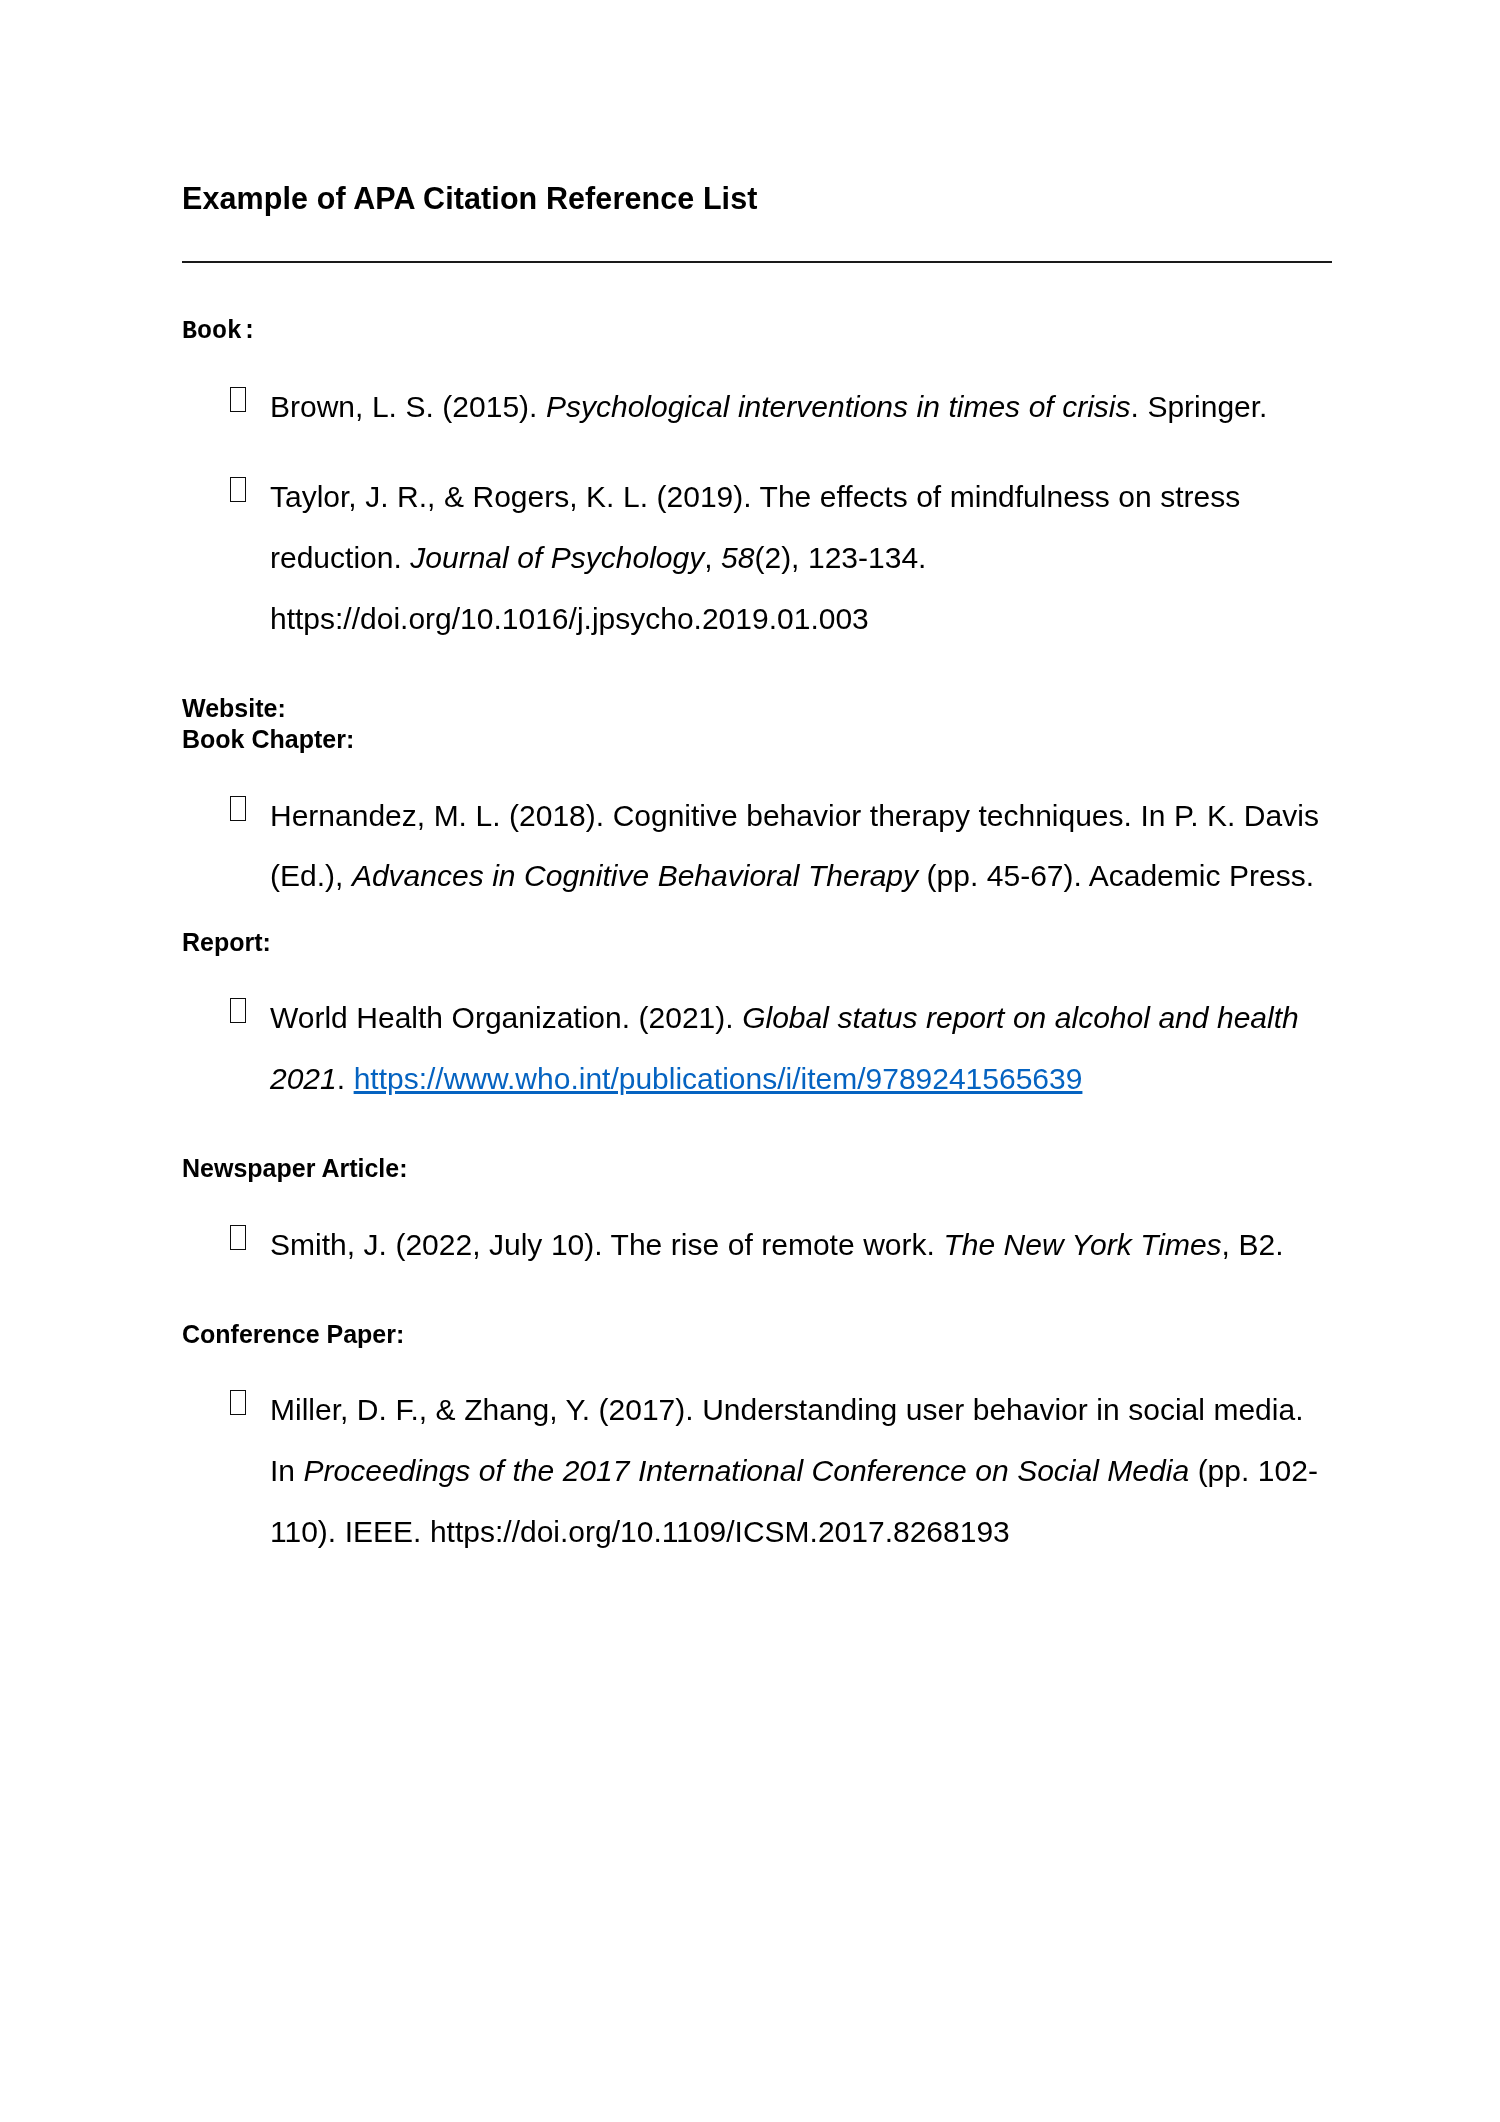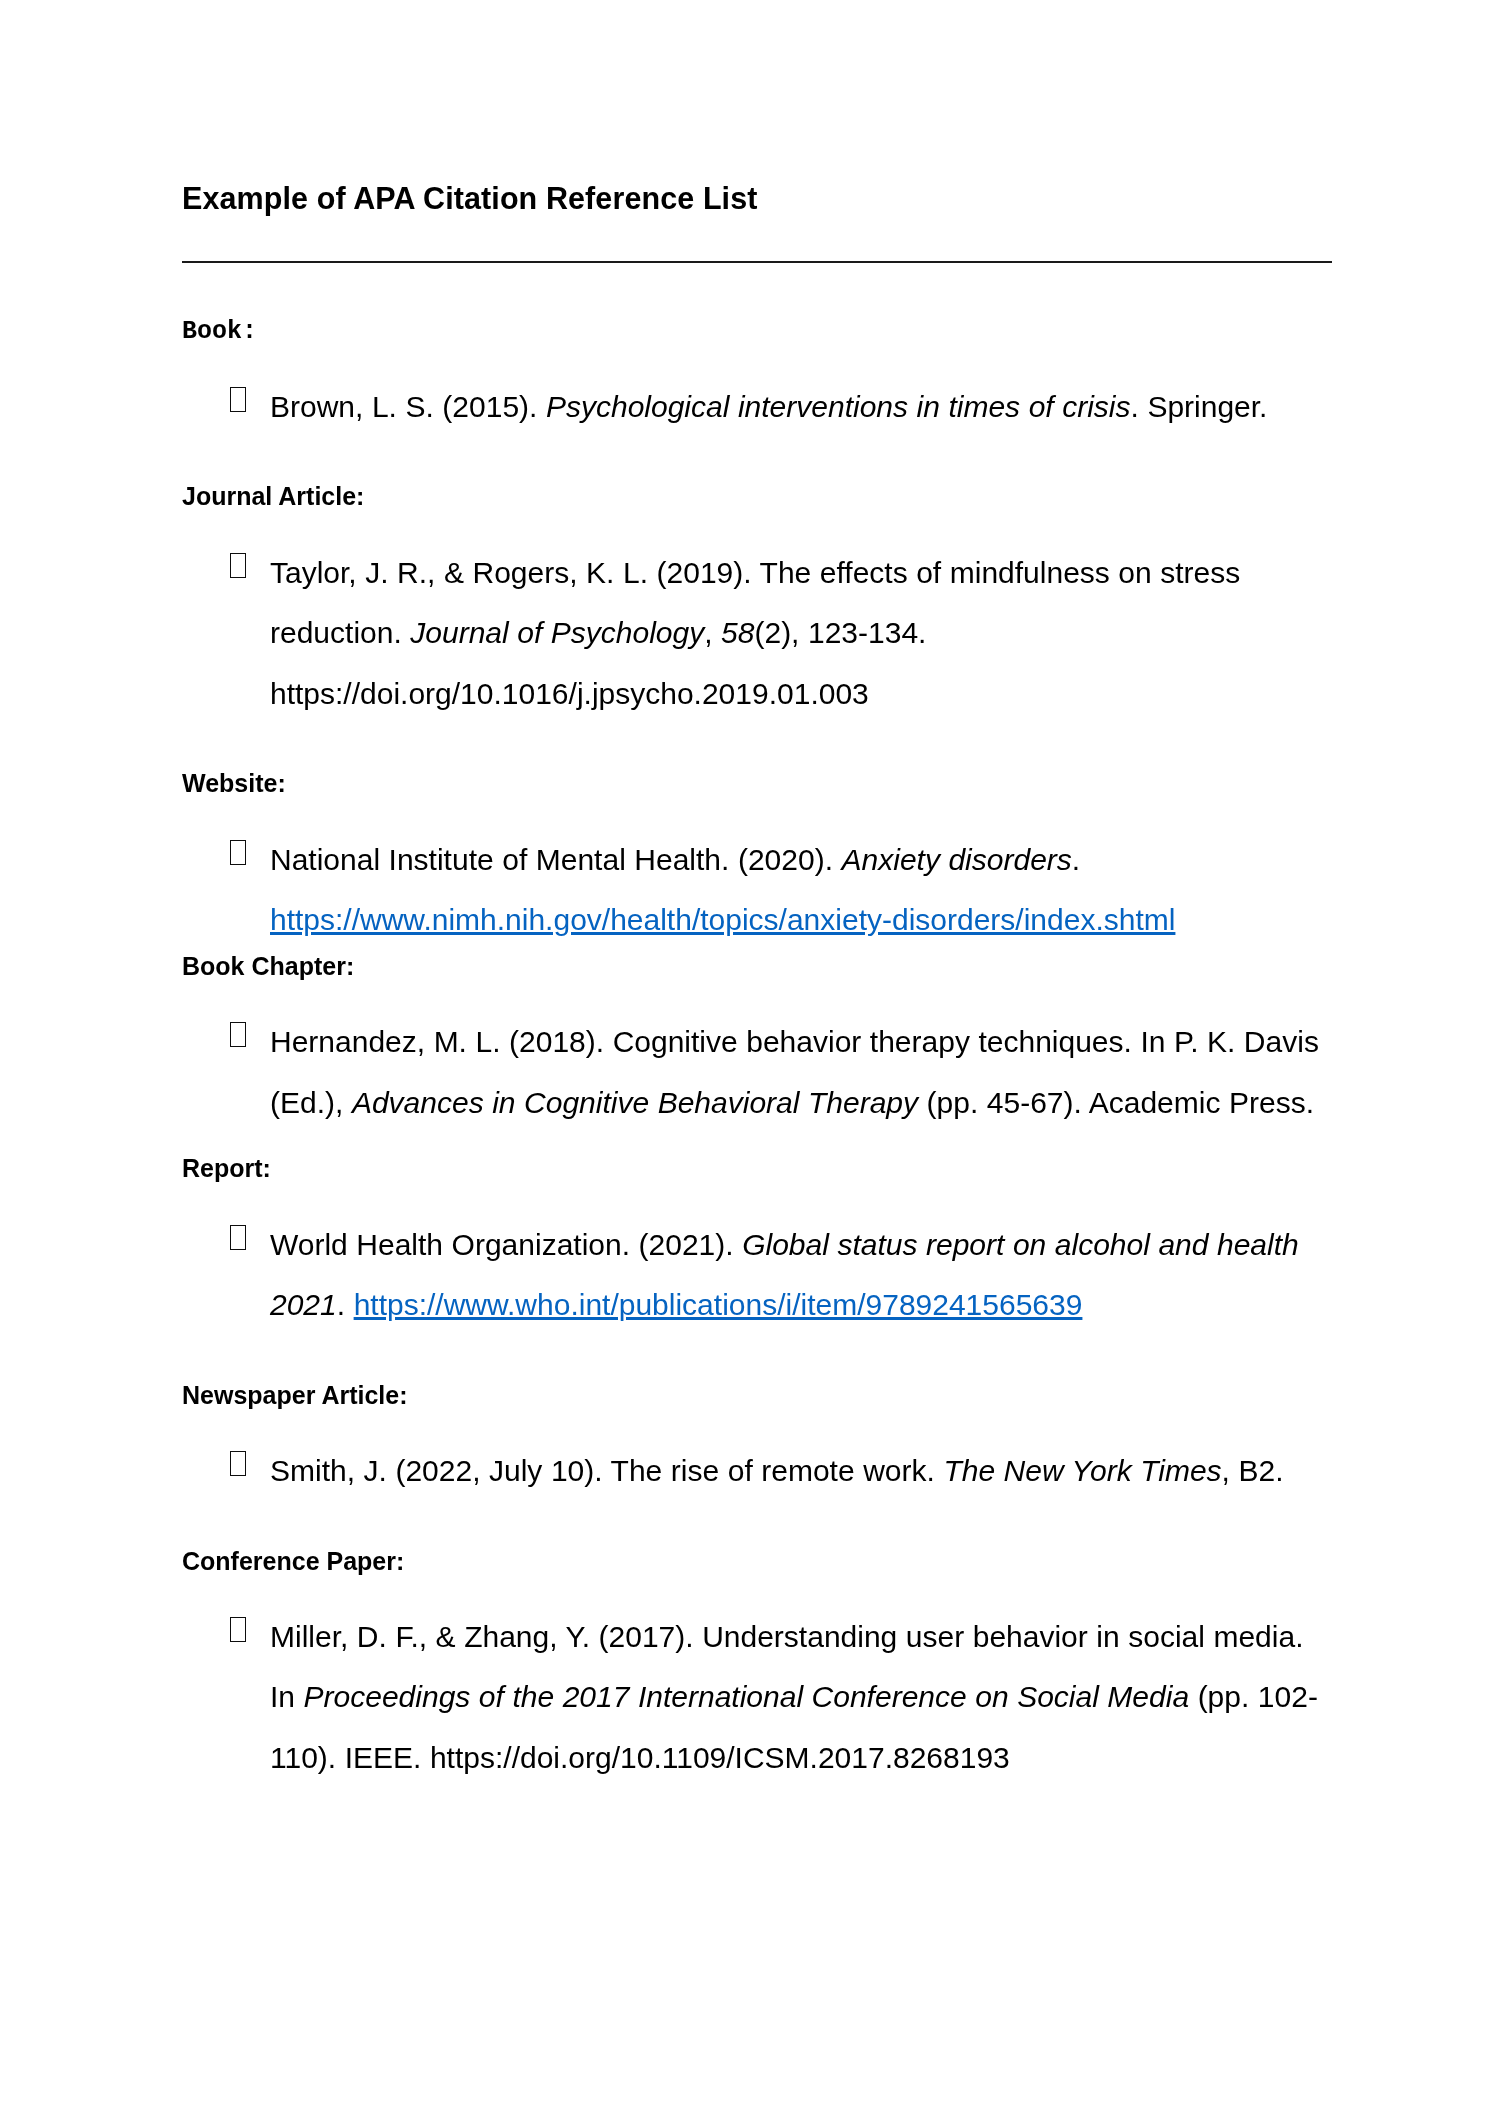--- a/index.html
+++ b/index.html
@@ -114,31 +114,26 @@
     <h1 class="doc-title">Example of APA Citation Reference List</h1>
 
     <hr class="hrule">
 
     <div class="section-heading sec-book">Book:</div>
     <div class="entry">
       <span class="bullet"><span class="tofu"></span></span>
       <span class="entry-text"><span>Brown, L. S. (2015). </span><i>Psychological interventions in times of crisis</i><span>. Springer.</span></span>
     </div>
 
-    <div class="section-heading sec-journal">Journal Article:</div>
     <div class="entry">
       <span class="bullet"><span class="tofu"></span></span>
       <span class="entry-text"><span>Taylor, J. R., &amp; Rogers, K. L. (2019). The effects of mindfulness on stress reduction. </span><i>Journal of Psychology</i><span>, </span><i>58</i><span>(2), 123-134. https://doi.org/10.1016/j.jpsycho.2019.01.003</span></span>
     </div>
 
     <div class="section-heading sec-website">Website:</div>
-    <div class="entry">
-      <span class="bullet"><span class="tofu"></span></span>
-      <span class="entry-text"><span>National Institute of Mental Health. (2020). </span><i>Anxiety disorders</i><span>. </span><a class="doclink" href="#">https://www.nimh.nih.gov/health/topics/anxiety-disorders/index.shtml</a></span>
-    </div>
 
     <div class="section-heading sec-bookchapter">Book Chapter:</div>
     <div class="entry">
       <span class="bullet"><span class="tofu"></span></span>
       <span class="entry-text"><span>Hernandez, M. L. (2018). Cognitive behavior therapy techniques. In P. K. Davis (Ed.), </span><i>Advances in Cognitive Behavioral Therapy</i><span> (pp. 45-67). Academic Press.</span></span>
     </div>
 
     <div class="section-heading sec-report">Report:</div>
     <div class="entry">
       <span class="bullet"><span class="tofu"></span></span>

